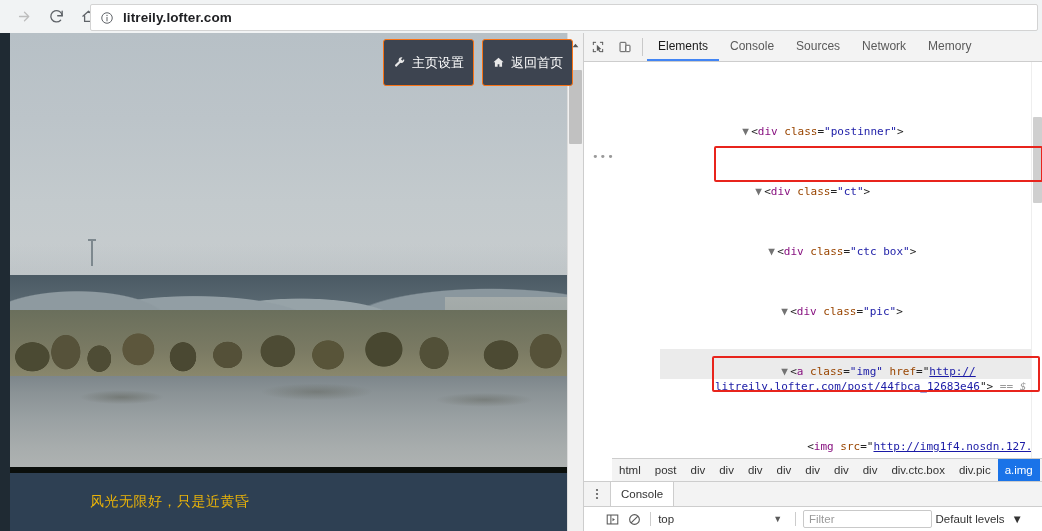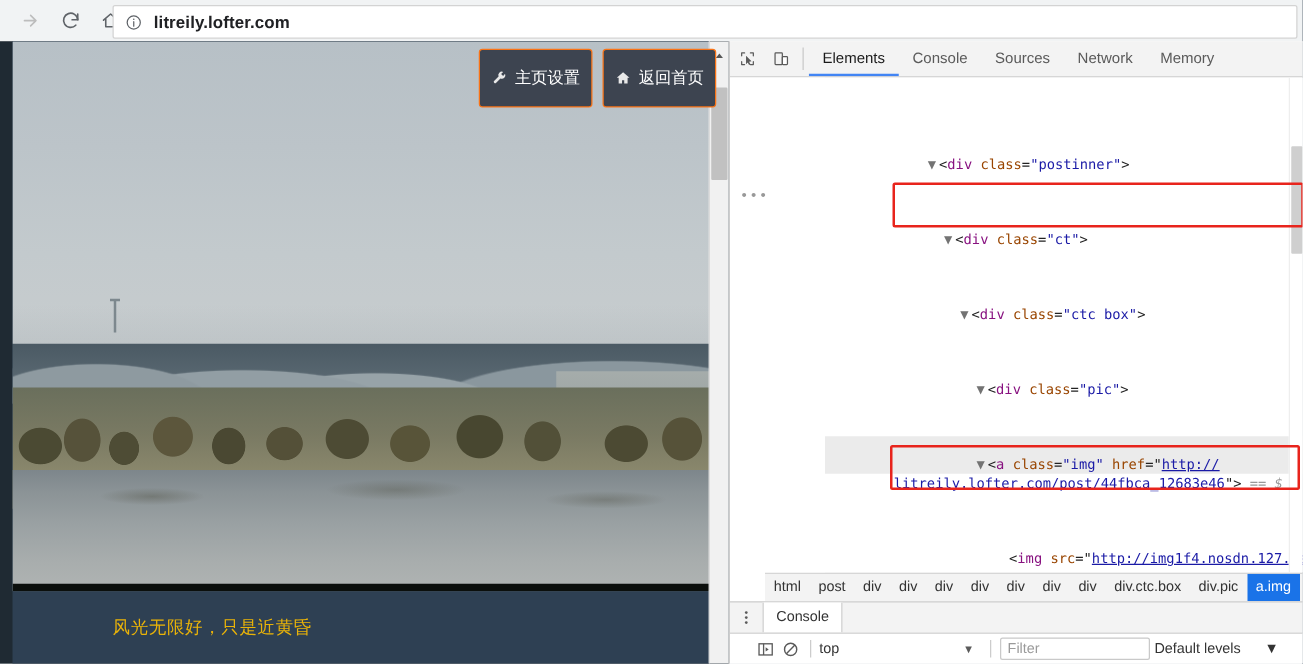--- a/index.html
+++ b/index.html
@@ -229,21 +229,21 @@
   .cb-icon{width:22px;display:flex;align-items:center;justify-content:center;}
   .cb-sep{width:1px;height:14px;background:#ccc;margin:0 3px;}
   .ctx{
     display:flex;align-items:center;min-width:130px;font-size:11.5px;color:#333;
   }
   .ctx .caret{margin-left:auto;margin-right:6px;color:#5a5a5a;font-size:9px;}
   .filter{
     width:145px;height:16px;border:1px solid #c9c9c9;border-radius:2px;
     display:flex;align-items:center;padding:0 5px;font-size:11.5px;color:#9a9a9a;
   }
-  .levels{font-size:11.5px;color:#333;display:flex;align-items:center;gap:19px;white-space:nowrap;}
+  .levels{font-size:11.5px;color:#333;display:flex;align-items:center;gap:7px;white-space:nowrap;}
 </style>
 </head>
 <body>
 
 <div class="app">
 
   <div class="chrome">
     <div class="nav-btn">
       <svg width="17" height="17" viewBox="0 0 24 24">
           <path d="M5 12h13M12 6l6 6-6 6" stroke="#bdbdbd" stroke-width="1.8" fill="none" stroke-linecap="round" stroke-linejoin="round"></path>

